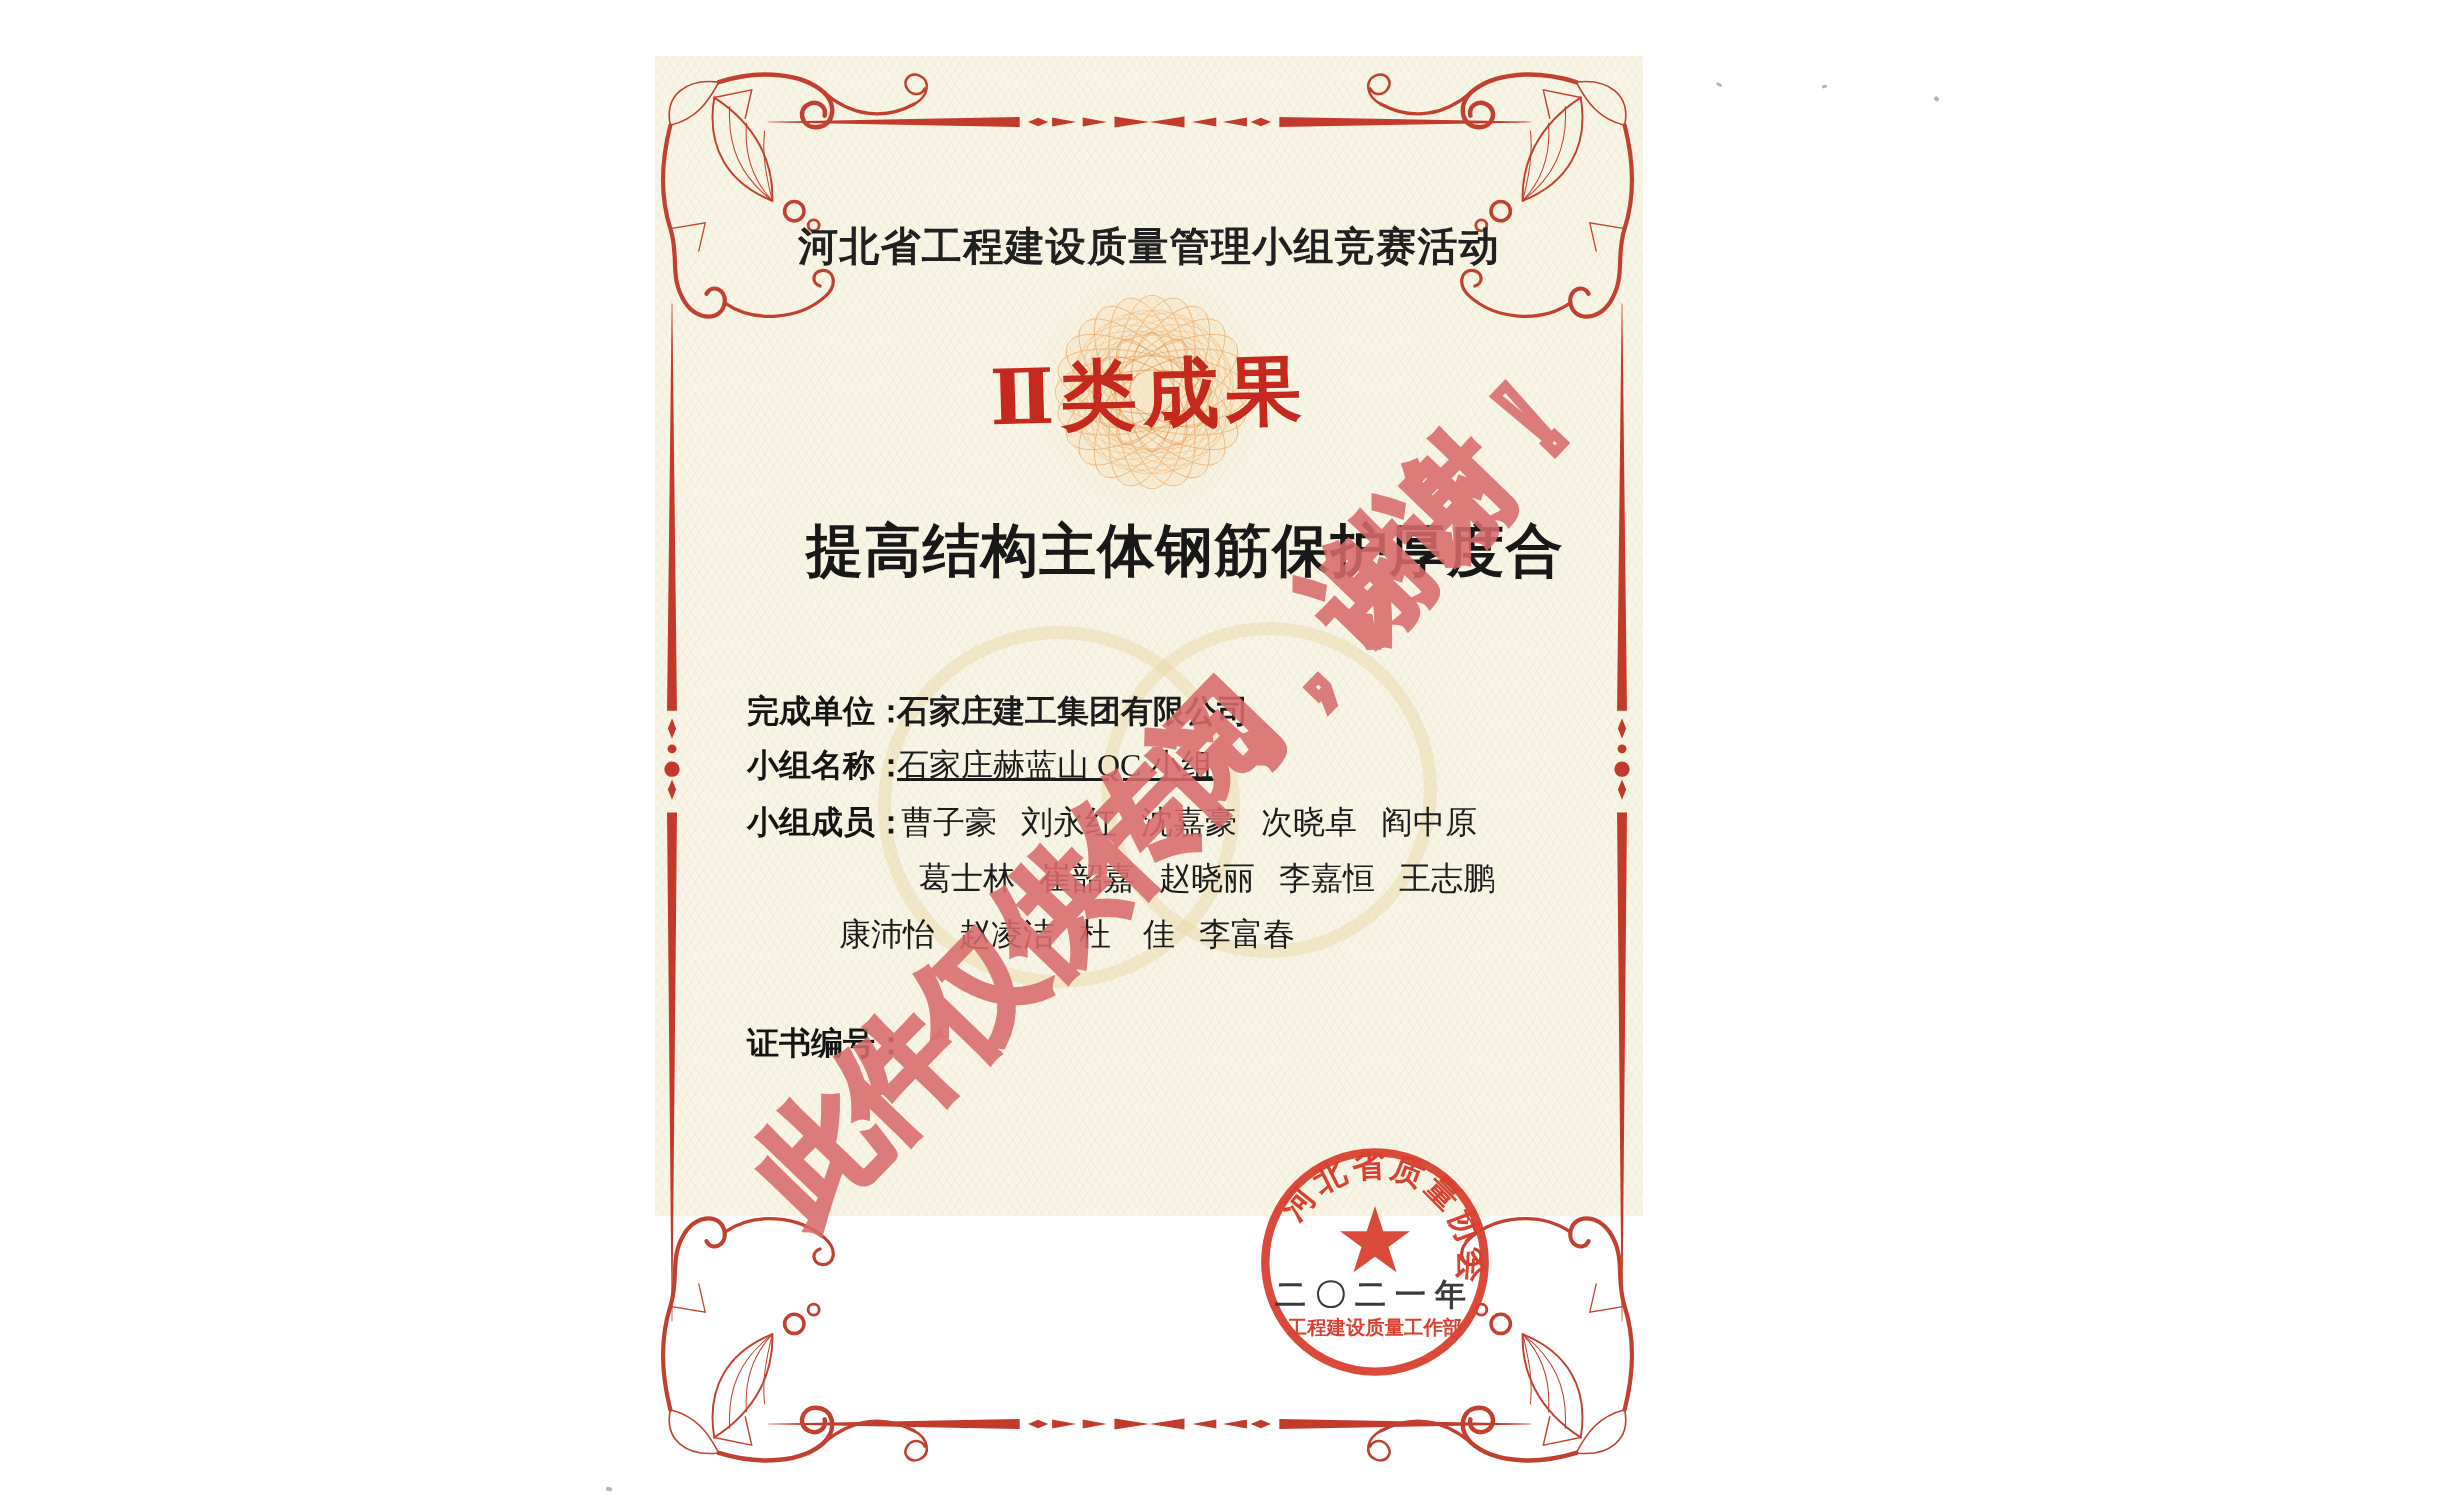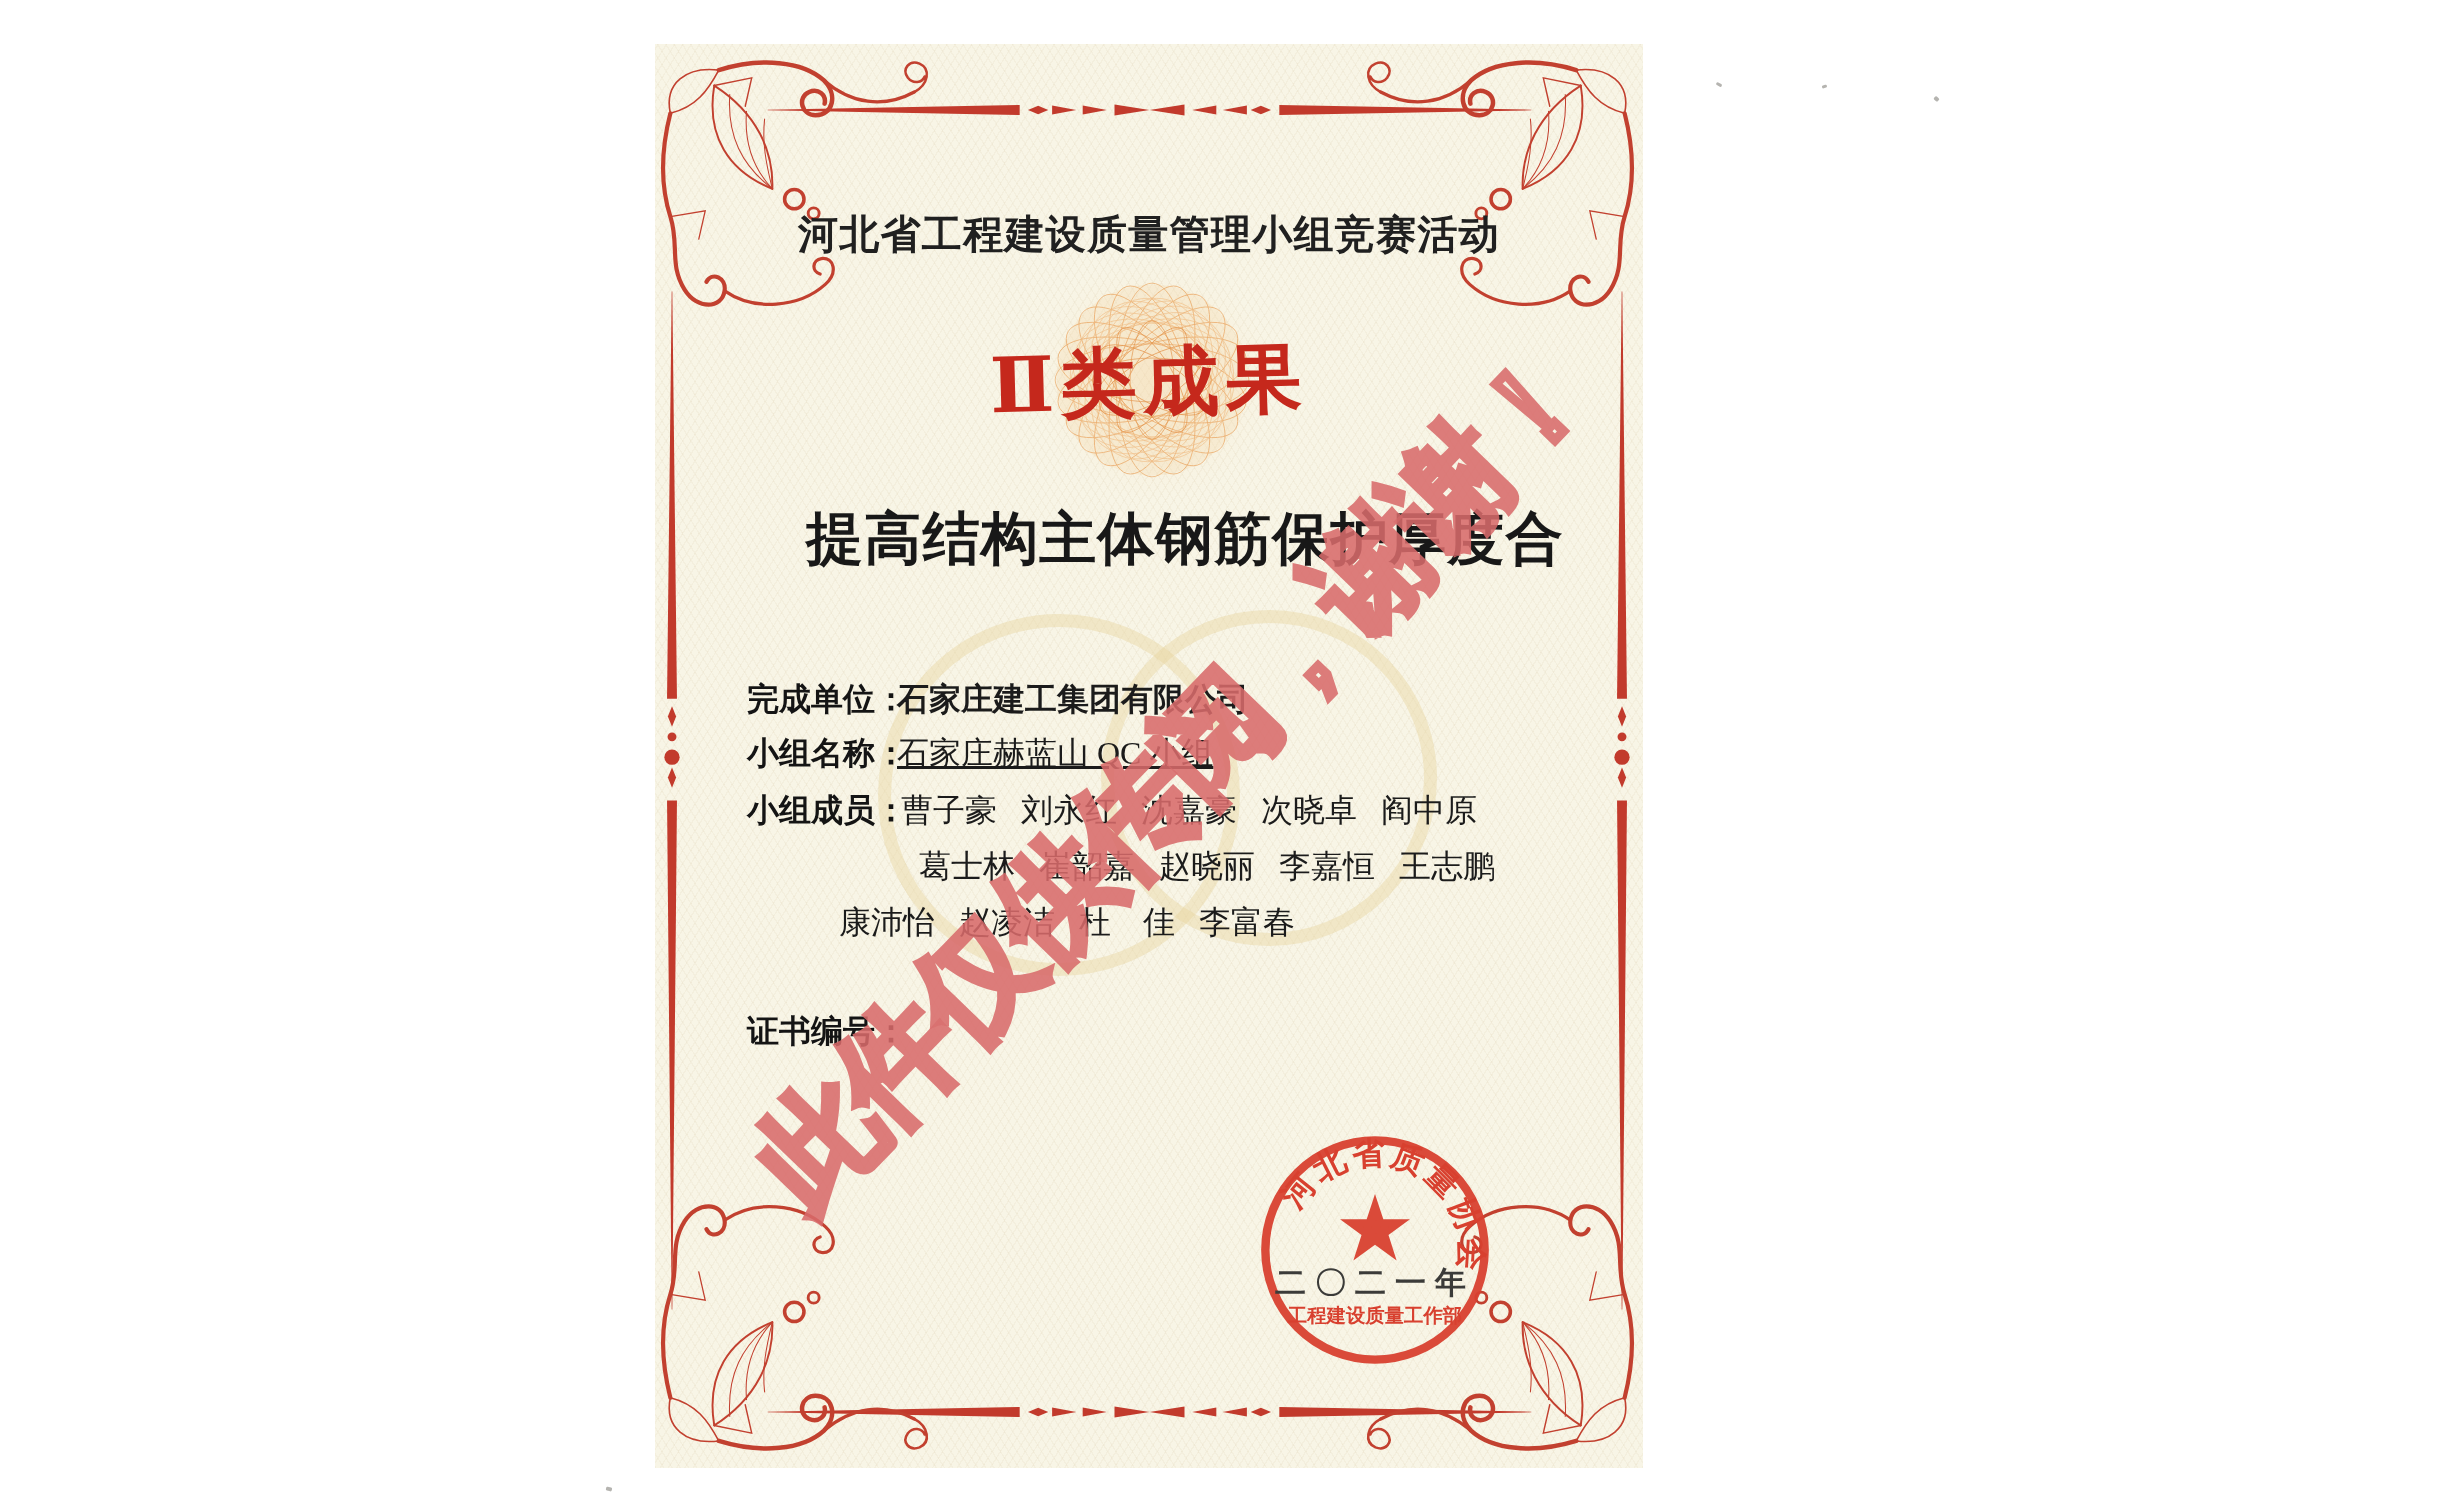--- a/index.html
+++ b/index.html
@@ -5,22 +5,22 @@
   * { box-sizing: border-box; margin: 0; padding: 0; }
   html,body { width: 2450px; height: 1510px; }
   body {
     background: #ffffff;
     position: relative;
     overflow: hidden;
     font-family: "Liberation Serif", "DejaVu Serif", serif;
   }
   .paper {
     position: absolute;
-    left: 655px; top: 44px;
-    width: 988px; height: 1424px;
+    left: 655px; top: 56px;
+    width: 988px; height: 1160px;
     background:
       radial-gradient(168px at 497px 336px, rgba(246,210,160,0.25), transparent 72%),
       repeating-linear-gradient(58deg,  rgba(206,186,148,0.10) 0 1.3px, transparent 1.3px 7px),
       repeating-linear-gradient(-58deg, rgba(206,186,148,0.10) 0 1.3px, transparent 1.3px 7px),
       #f8f5e6;
   }
   svg.deco { position: absolute; overflow: visible; }
 
   
   .tan-ring {

